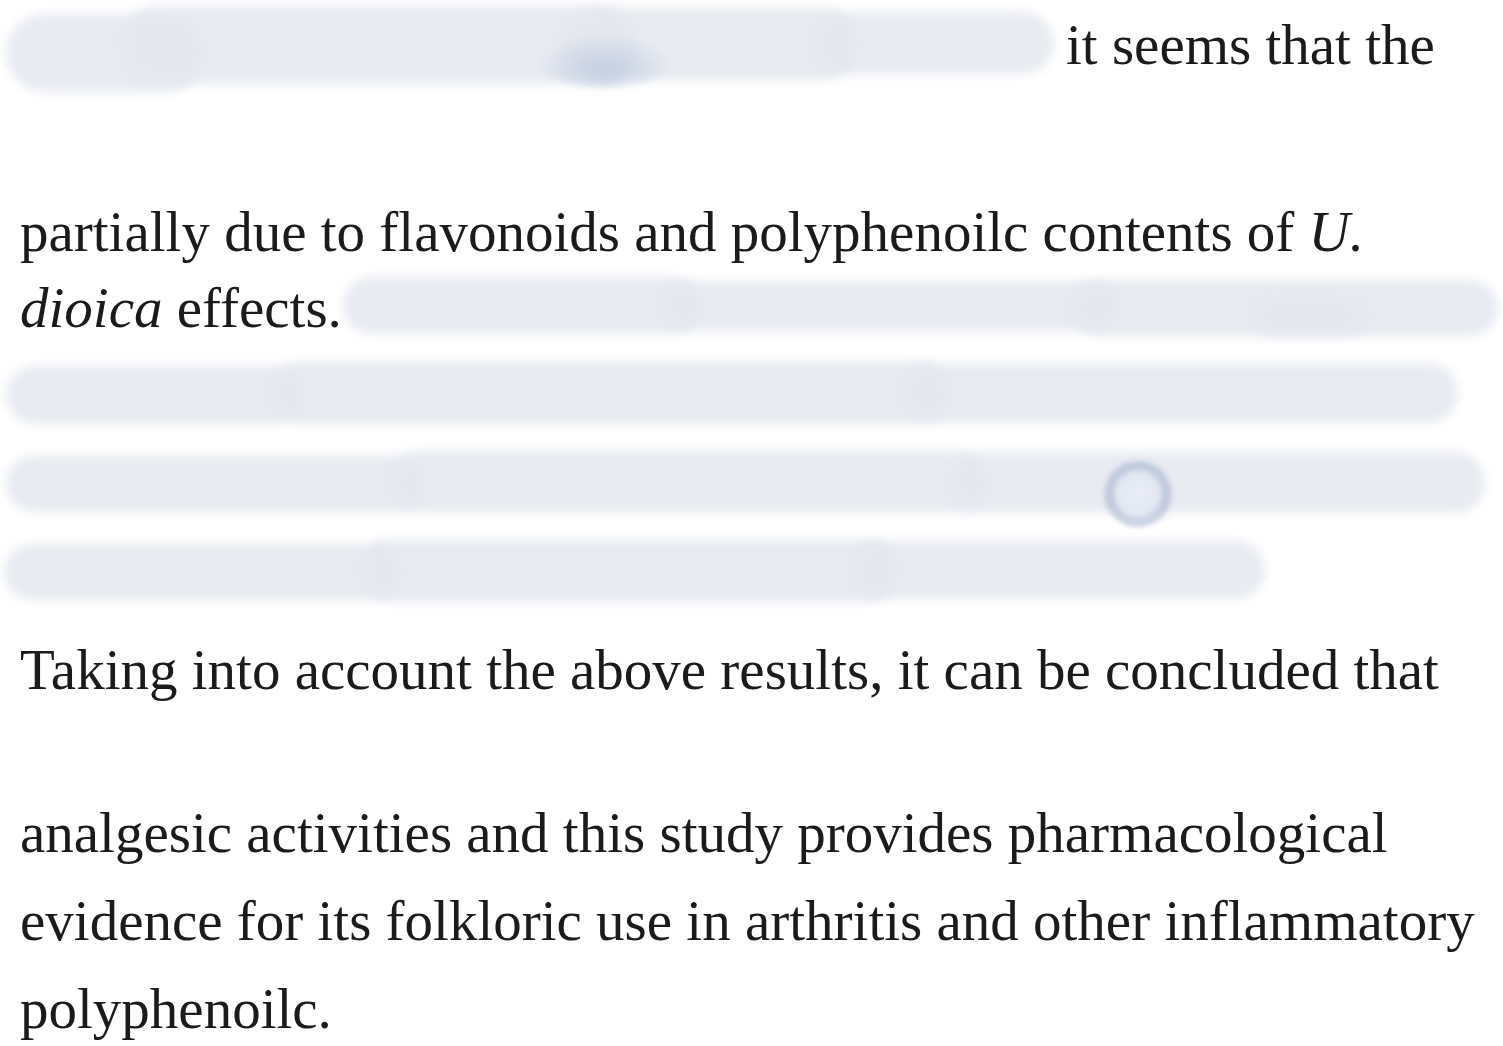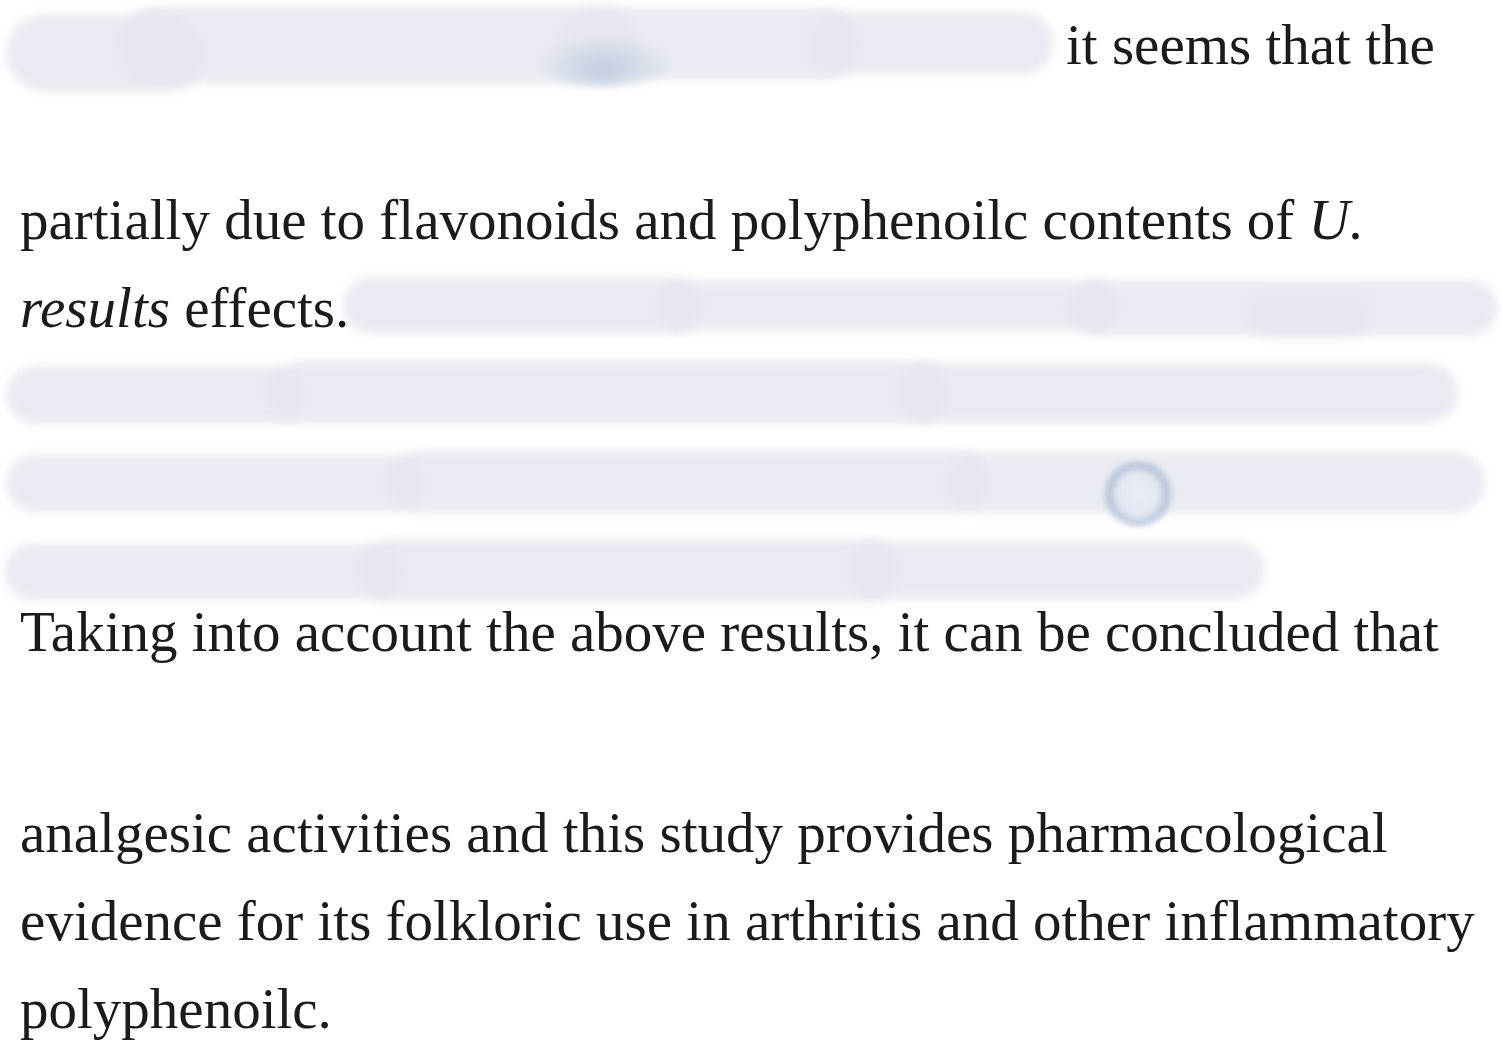--- a/index.html
+++ b/index.html
@@ -76,28 +76,28 @@
       <div class="stroke-seg" style="left: 850px; top: 541px; width: 415px; height: 58px; border-radius: 29px;"></div>
       <div class="smudge-soft" style="left: 540px; top: 36px; width: 130px; height: 52px; border-radius: 50%;"></div>
       <div class="smudge-ring" style="left: 1103px; top: 460px; width: 70px; height: 68px; border-radius: 50%;"></div>
     </div>
 
   <div class="text-layer">
 
     <div class="line" style="top:1px">
       <span class="seg-abs" style="left:1046px">it seems that the</span>
     </div>
-    <div class="line" style="top:176px">
+    <div class="line" style="top:188px">
       <span>partially due to flavonoids and polyphenoilc contents of </span><span class="em">U.</span>
     </div>
     <div class="line" style="top:264px">
-      <span class="em">results</span><span> effects.</span>
+      <span class="em">dioica</span><span> effects.</span>
     </div>
 
-    <div class="line" style="top:588px">
+    <div class="line" style="top:626px">
       <span>Taking into account the above results, it can be concluded that</span>
     </div>
     <div class="line" style="top:789px">
       <span>analgesic activities and this study provides pharmacological</span>
     </div>
     <div class="line" style="top:877px">
       <span>evidence for its folkloric use in arthritis and other inflammatory</span>
     </div>
     <div class="line" style="top:965px">
       <span>polyphenoilc.</span>

